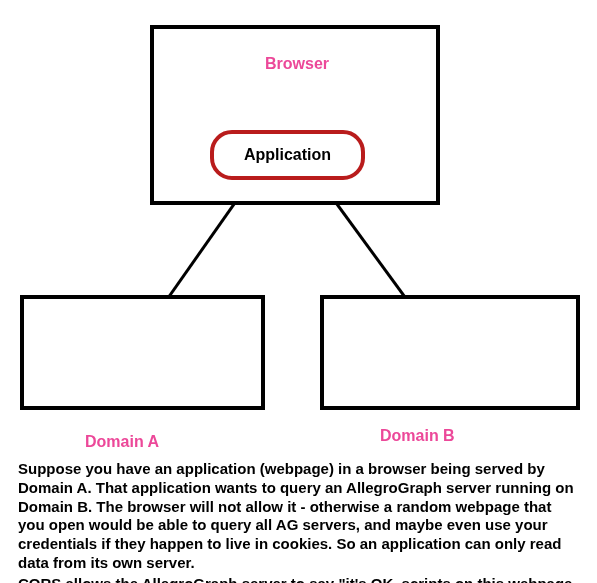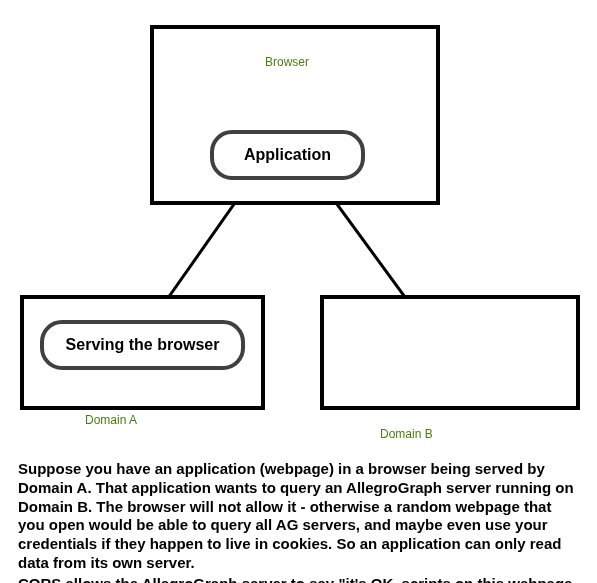--- a/index.html
+++ b/index.html
@@ -20,37 +20,37 @@
     height: 583px;
   }
   .box {
     position: absolute;
     border: 4px solid #000;
     background: #fff;
     box-sizing: border-box;
   }
   .pill {
     position: absolute;
-    border: 4px solid #404040;
+    border: 4px solid #b91c1c;
     border-radius: 22px;
     background: #fff;
     box-sizing: border-box;
     display: flex;
     align-items: center;
     justify-content: center;
     font-size: 16px;
     font-weight: bold;
     color: #000;
     text-align: center;
   }
   .label {
     position: absolute;
-    font-size: 12px;
-    font-weight: normal;
-    color: #4d7c0f;
+    font-size: 16px;
+    font-weight: bold;
+    color: #ec4899;
   }
   .footer-text {
     position: absolute;
     left: 18px;
     top: 460px;
     width: 560px;
     font-size: 15px;
     font-weight: bold;
     color: #000;
     line-height: 1.25;
@@ -77,24 +77,21 @@
 
   <div class="box" style="left:150px; top:25px; width:290px; height:180px;">
   </div>
   <div class="label" style="left:265px; top:55px;">Browser</div>
 
   <div class="pill" style="left:210px; top:130px; width:155px; height:50px;">
     <span>Application</span>
   </div>
 
   <div class="box" style="left:20px; top:295px; width:245px; height:115px;"></div>
-  <div class="pill" style="left:40px; top:320px; width:205px; height:50px;">
-    <span>Serving the browser</span>
-  </div>
-  <div class="label" style="left:85px; top:413px;">Domain A</div>
+  <div class="label" style="left:85px; top:433px;">Domain A</div>
 
   <div class="box" style="left:320px; top:295px; width:260px; height:115px;"></div>
   <div class="label" style="left:380px; top:427px;">Domain B</div>
 
 </div>
 
 <div class="footer-text">
   <p>Suppose you have an application (webpage) in a browser being served by Domain A. That application wants to query an AllegroGraph server running on Domain B. The browser will not allow it - otherwise a random webpage that you open would be able to query all AG servers, and maybe even use your credentials if they happen to live in cookies. So an application can only read data from its own server.</p>
   <p>CORS allows the AllegroGraph server to say "it's OK, scripts on this webpage are safe and should be allowed to see my data".</p>
 </div>

